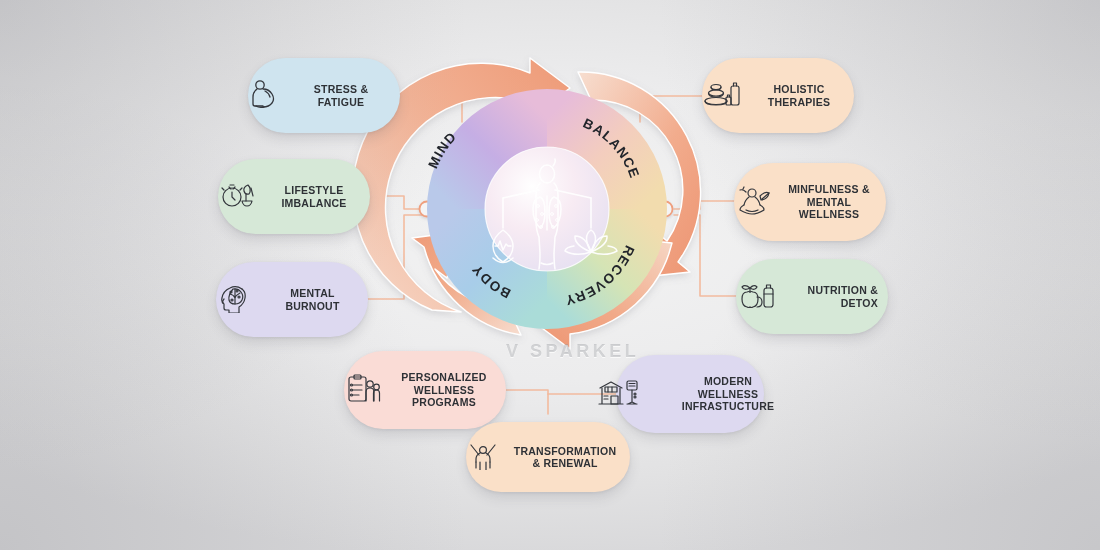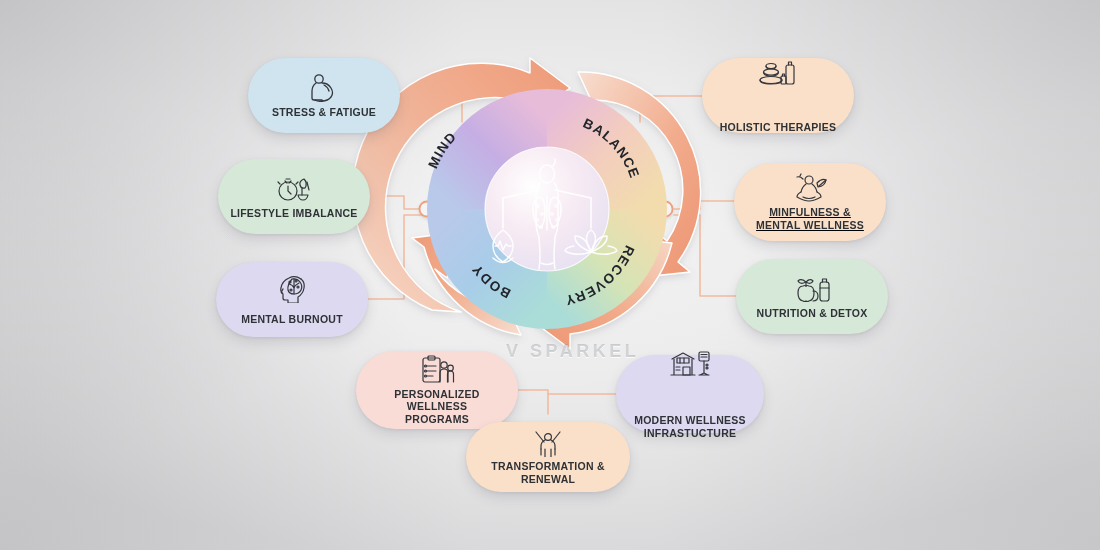--- a/index.html
+++ b/index.html
@@ -20,21 +20,21 @@
       radial-gradient(circle at 100% 0%, rgba(150,150,155,.26), transparent 36%),
       radial-gradient(circle at 0% 100%, rgba(150,150,155,.30), transparent 38%),
       radial-gradient(circle at 100% 100%, rgba(150,150,155,.26), transparent 36%);
   }
   #svgroot { position:absolute; left:0; top:0; width:1100px; height:550px; }
 
   
   .pill {
     position: absolute;
     border-radius: 999px;
-    display: flex; flex-direction: column;
+    display: flex; flex-direction: row;
     align-items: center; justify-content: center;
     text-align: center;
     box-shadow: 0 6px 12px rgba(90,90,100,.16), 0 1px 3px rgba(90,90,100,.12);
     z-index: 6;
   }
   .pill .ico { display:block; line-height:0; margin-bottom: 3px; }
   .pill .plabel {
     font-size: 10.5px; font-weight: 700; letter-spacing: .25px;
     color: #2e3136; line-height: 12.5px; padding: 0 10px;
     white-space: pre-line;
@@ -283,21 +283,21 @@
         <path d="M3 22 q0 4 11 4 q11 0 11 -4"></path>
         <rect x="29" y="7" width="8" height="19" rx="2"></rect>
         <path d="M31.5 7 l0 -3 l3 0 l0 3"></path>
         <rect x="24" y="18" width="5" height="8" rx="1"></rect>
         <path d="M25.5 18 l0 -2 l2 0 l0 2"></path>
       </svg>
     </span>
     <span class="plabel">HOLISTIC THERAPIES</span>
   </div>
 
-  <div class="pill" style="left:734px; top:163px; width:152px; height:78px; background:#fae0c8;text-decoration:underline;">
+  <div class="pill" style="left:734px; top:163px; width:152px; height:78px; background:#fae0c8;">
     <span class="ico">
       <svg width="38" height="30" viewBox="0 0 38 30" fill="none" stroke="#33363c" stroke-width="1.2" stroke-linecap="round" stroke-linejoin="round">
         <circle cx="18" cy="7" r="4"></circle>
         <path d="M15 11 q-4 3 -5 8"></path>
         <path d="M21 11 q4 3 5 8"></path>
         <path d="M10 19 q-4 2 -4 5 q7 4 12 4 q5 0 12 -4 q0 -3 -4 -5"></path>
         <path d="M12 24 q6 3 12 0"></path>
         <path d="M12 6 q-3 -3 -6 -2 M9 3 l1 -2"></path>
         <path d="M26 10 q5 -5 9 -3 q-1 6 -8 7z"></path>
         <path d="M35 7 l-7 6"></path>
@@ -316,21 +316,21 @@
         <path d="M14 8 q4 -4 7 -1 q-2 4 -7 1z"></path>
         <path d="M21 17 q5 0 5 5 q0 5 -5 5"></path>
         <rect x="28" y="8" width="9" height="19" rx="2.5"></rect>
         <path d="M30.5 8 l0 -3 l4 0 l0 3"></path>
         <path d="M28 14 l9 0"></path>
       </svg>
     </span>
     <span class="plabel">NUTRITION &amp; DETOX</span>
   </div>
 
-  <div class="pill" style="left:356px; top:351px; width:162px; height:78px; background:#fadcd6;">
+  <div class="pill" style="left:344px; top:351px; width:162px; height:78px; background:#fadcd6;">
     <span class="ico">
       <svg width="38" height="30" viewBox="0 0 38 30" fill="none" stroke="#33363c" stroke-width="1.2" stroke-linecap="round" stroke-linejoin="round">
         <rect x="5" y="3" width="17" height="24" rx="2"></rect>
         <rect x="10" y="1" width="7" height="4" rx="1"></rect>
         <path d="M9 11 l9 0 M9 16 l9 0 M9 21 l6 0"></path>
         <circle cx="7.5" cy="11" r="1"></circle>
           <circle cx="7.5" cy="16" r="1"></circle>
           <circle cx="7.5" cy="21" r="1"></circle>
         <circle cx="26" cy="10" r="3.2"></circle>
         <path d="M22 27 l0 -9 q0 -4 4 -4 q4 0 4 4 l0 9"></path>

